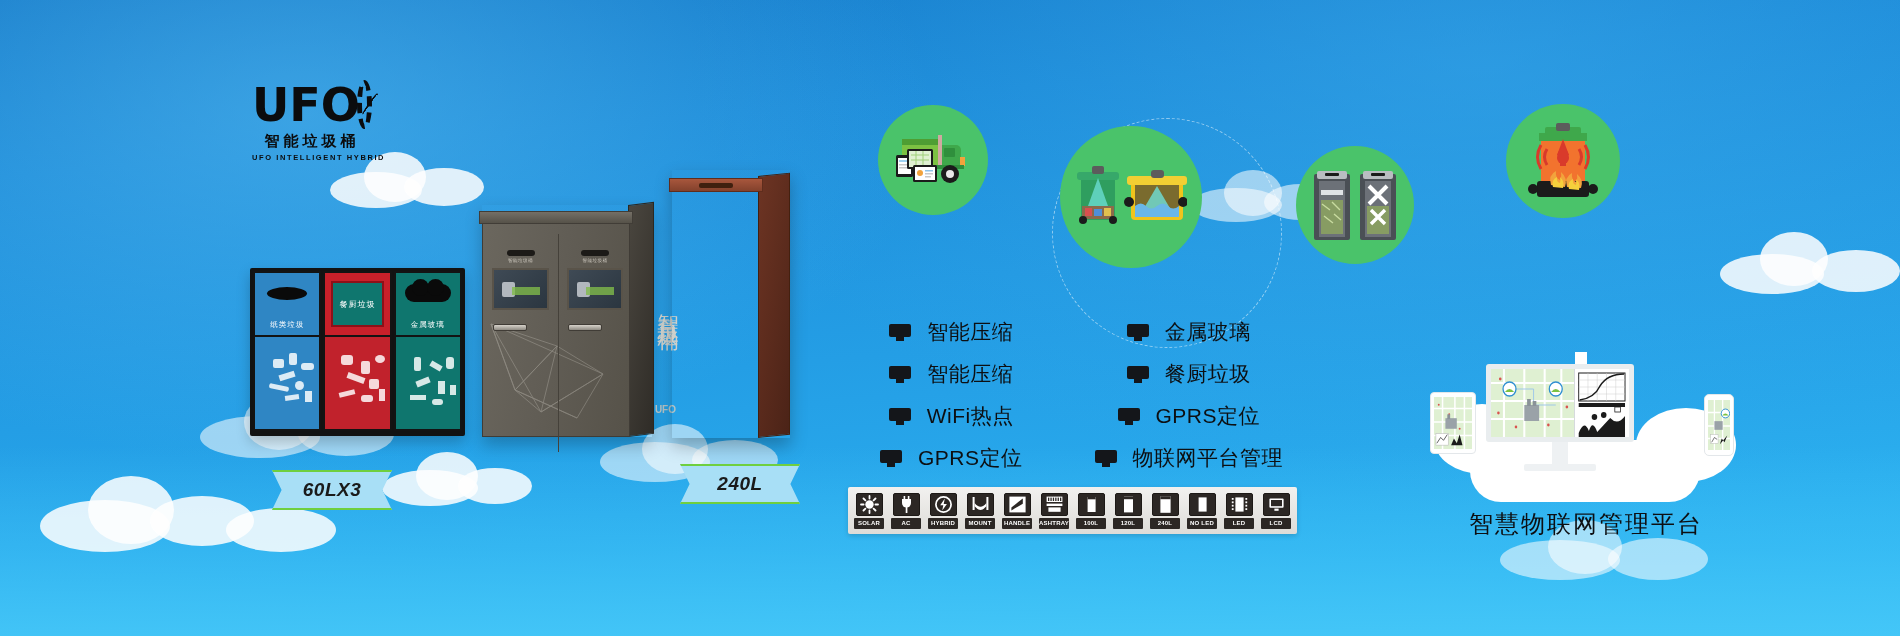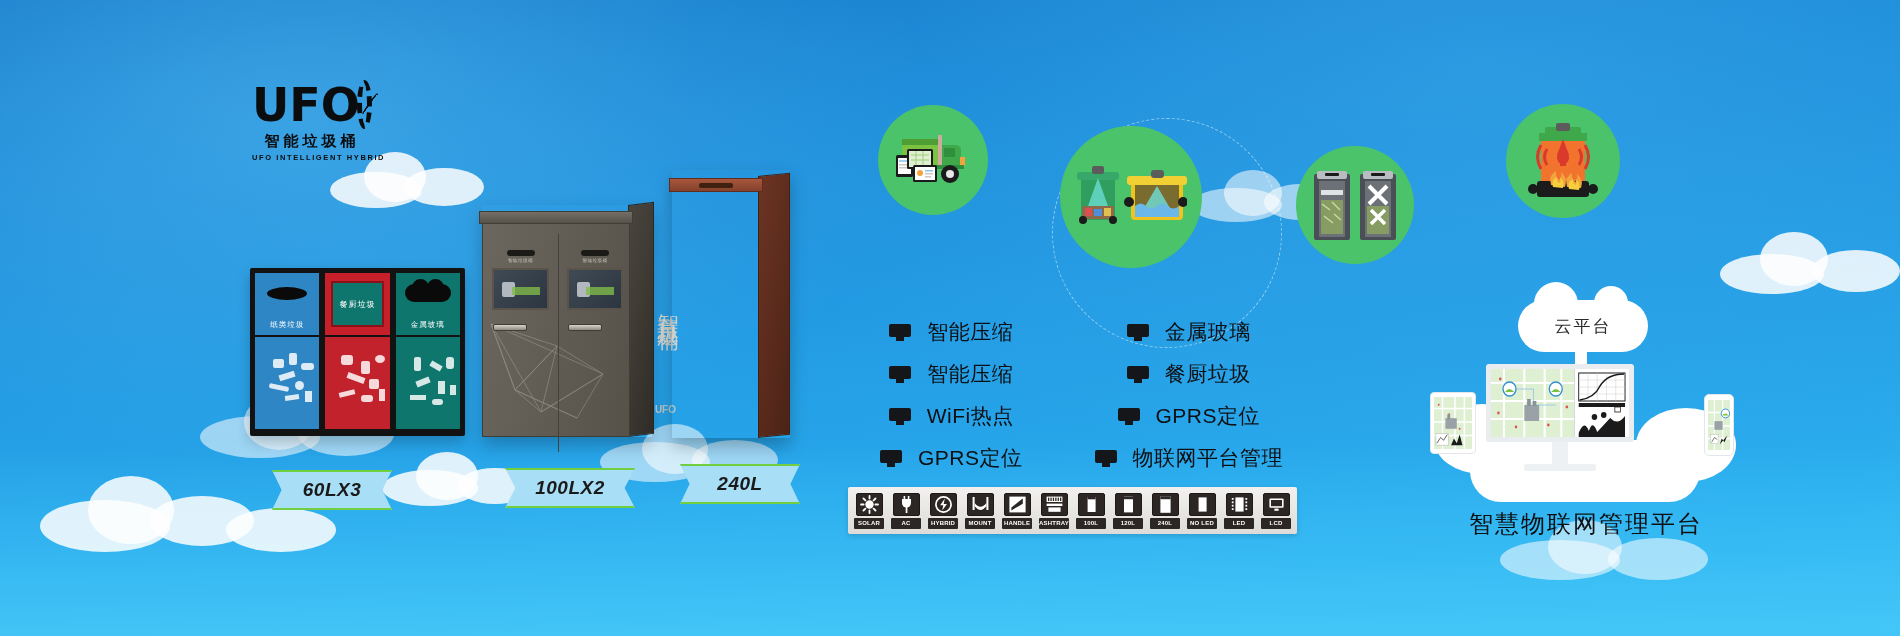--- a/index.html
+++ b/index.html
@@ -454,21 +454,20 @@
   </div>
 
   <div class="bin240 bin-group">
     <div class="side"></div>
     <div class="lid">
       <div class="lid-slot"></div>
     </div>
   </div>
 
   <div class="ribbon" style="left:272px;top:470px;width:120px;">60LX3</div>
-  <div class="ribbon" style="left:505px;top:468px;width:130px;">100LX2</div>
   <div class="ribbon" style="left:680px;top:464px;width:120px;">240L</div>
 
   <div class="fc-dash" style="left:1052px;top:118px;width:230px;height:230px;"></div>
 
   <div class="fcircle" style="left:878px;top:105px;width:110px;height:110px;">
     <svg width="78" height="58" viewBox="0 0 78 58">
       <rect x="8" y="8" width="38" height="26" rx="2" fill="#7cc242"></rect>
       <rect x="8" y="8" width="38" height="6" fill="#4e9e33"></rect>
       <rect x="44" y="4" width="4" height="32" fill="#cfa9a0"></rect>
       <path d="M48 14 h14 a5 5 0 0 1 5 5 v15 h-19 z" fill="#3fa84b"></path>
@@ -746,23 +745,20 @@
     </div>
 
   </div>
 
   <div class="platform">
 
     <div class="pcloud" style="left:4px;top:104px;width:96px;height:70px;"></div>
     <div class="pcloud" style="left:206px;top:108px;width:100px;height:74px;"></div>
     <div class="pcloud" style="left:40px;top:140px;width:230px;height:62px;border-radius:34px;"></div>
 
-    <div class="cloudbadge">
-      <span class="cb-label">云平台</span>
-    </div>
 
     <div class="arrow-down"></div>
 
     <div class="tablet">
       <div class="mini-map">
         <svg width="100%" height="100%" viewBox="0 0 40 54" preserveAspectRatio="none">
           <rect width="40" height="54" fill="#dff0d2"></rect>
           <g stroke="#fff" stroke-width="1.6" fill="none">
             <path d="M0 12 H40 M0 26 H40 M0 40 H40 M9 0 V54 M22 0 V54 M32 0 V54"></path>
           </g>

